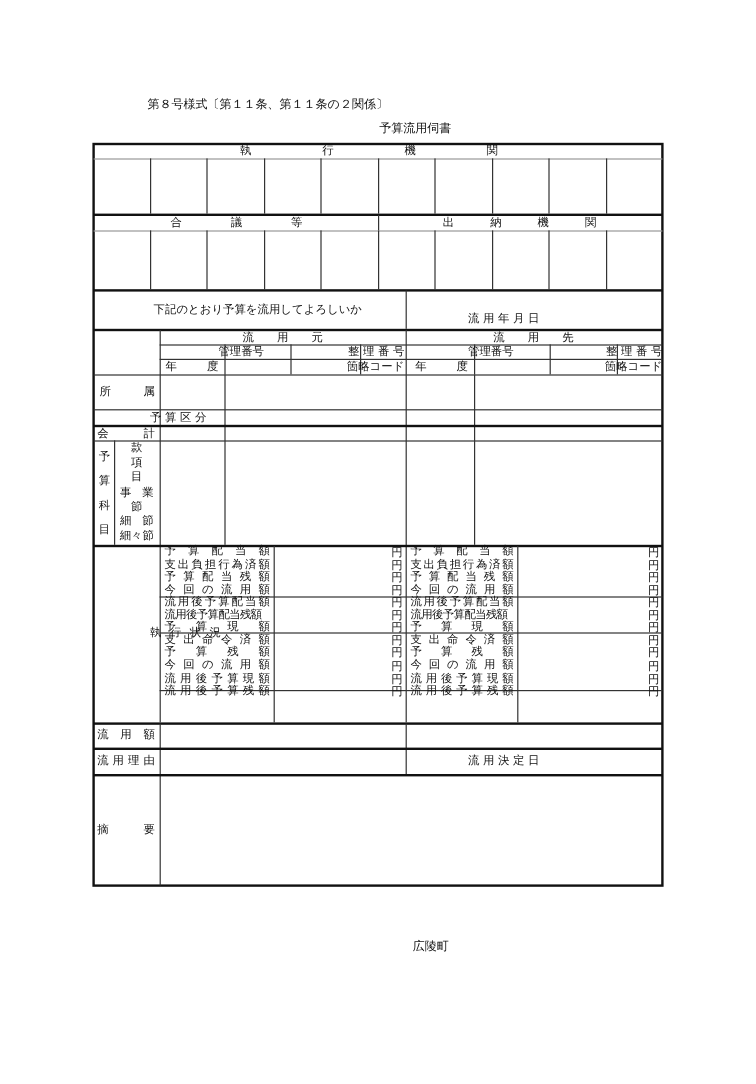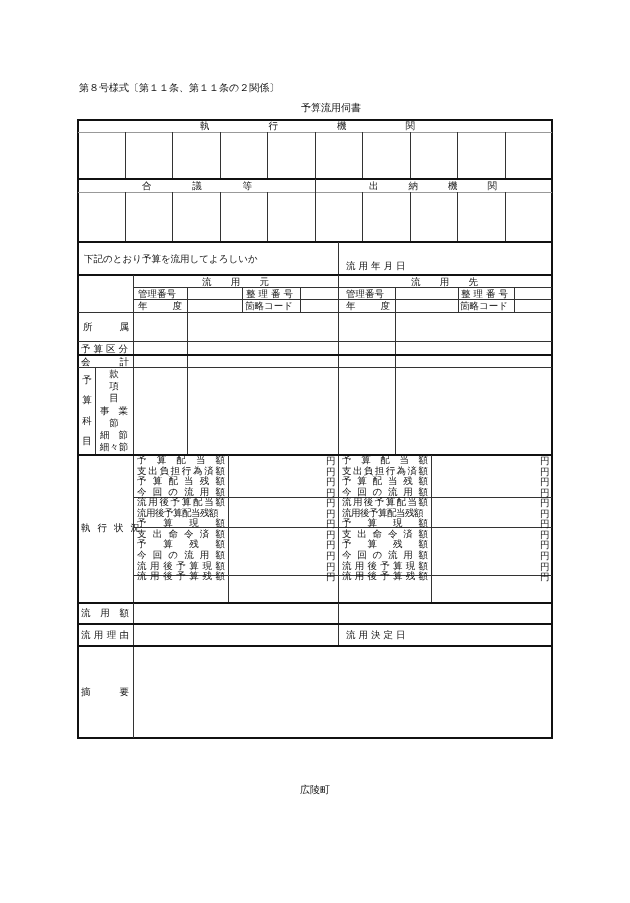--- a/index.html
+++ b/index.html
@@ -1,30 +1,30 @@
 <!DOCTYPE html>
 <html><head>
 <meta charset="utf-8">
 <style>
   html,body{margin:0;padding:0;background:#fff;}
   body{width:630px;height:903px;position:relative;overflow:hidden;font-family:"DejaVu Serif","Liberation Serif",serif;color:#111;}
   .abs{position:absolute;box-sizing:border-box;}
-  .t{position:absolute;font-size:9.5px;line-height:11px;white-space:nowrap;}
+  .t{position:absolute;font-size:9.5px;line-height:11px;white-space:nowrap;margin-left:44px;}
   .hl{position:absolute;height:0;border-top:1px solid #333;}
   .hlk{position:absolute;height:0;border-top:2px solid #111;}
   .vl{position:absolute;width:0;border-left:1px solid #333;}
   .sp{display:flex;justify-content:space-between;box-sizing:border-box;}
   .yen{position:absolute;font-size:9.5px;line-height:11px;}
   .cell{position:absolute;box-sizing:border-box;}
 </style>
 </head>
 <body>
 
 <div class="t" style="left:79px;top:82px;font-size:10px;">第８号様式〔第１１条、第１１条の２関係〕</div>
-<div class="t" style="left:301px;top:102px;font-size:10px;">予算流用伺書</div>
+<div class="t" style="left:272px;top:102px;font-size:10px;">予算流用伺書</div>
 
 <div class="abs" style="left:77px;top:119px;width:476px;height:620px;border:2px solid #111;"></div>
 
 <div class="cell sp" style="left:200px;top:120px;width:215px;height:12px;font-size:9.5px;line-height:12px;">
   <span>執</span>
   <span>行</span>
   <span>機</span>
   <span>関</span>
 </div>
 <div class="hl" style="left:78px;top:132px;width:474px;border-color:#999;"></div>

